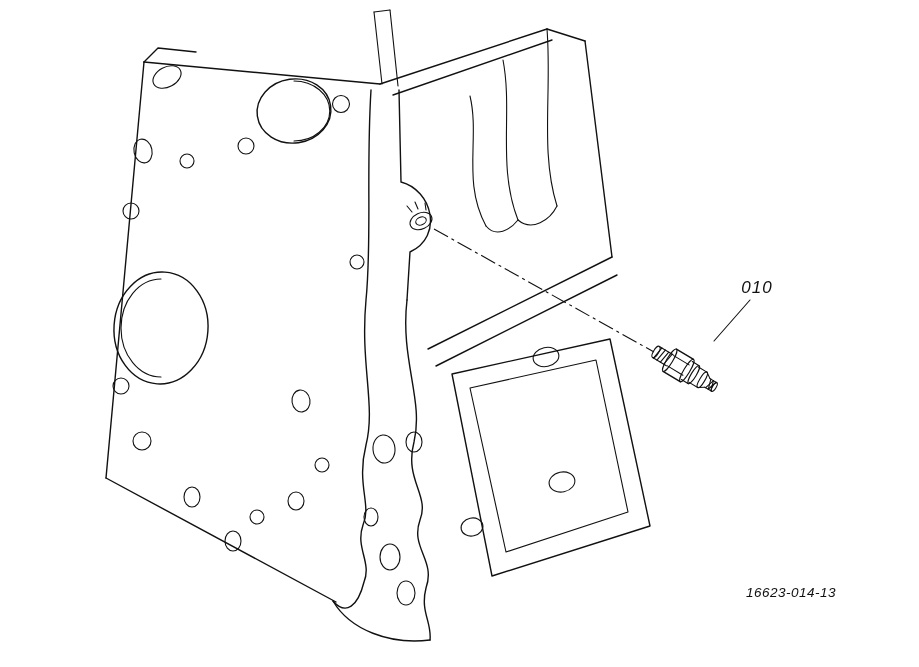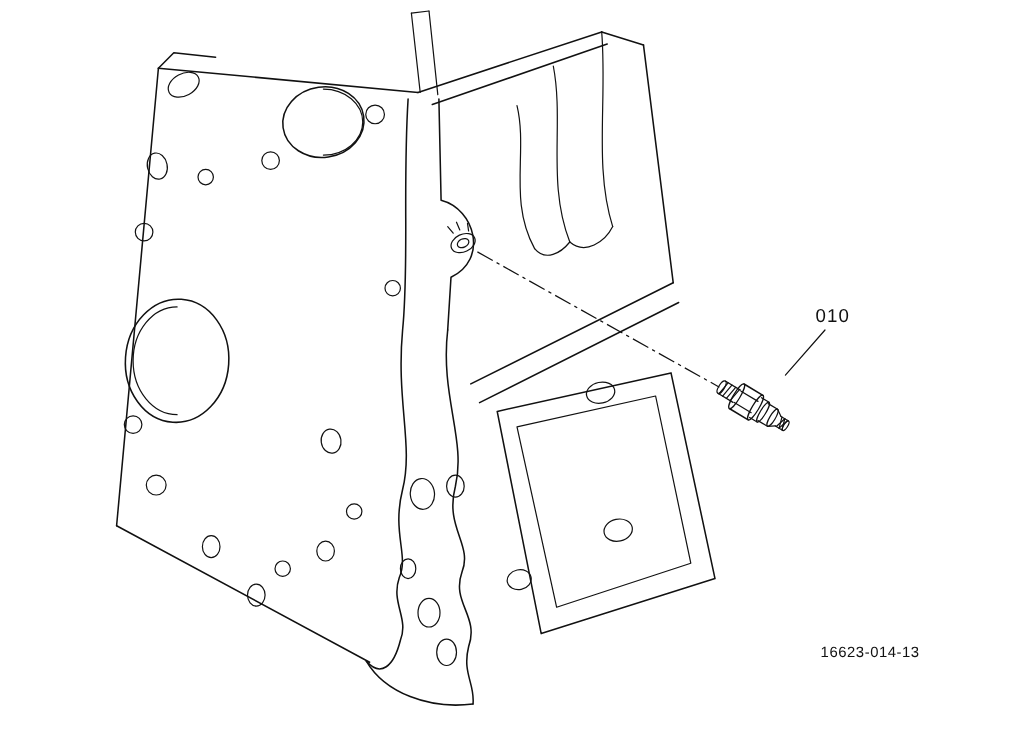--- a/index.html
+++ b/index.html
@@ -2,20 +2,21 @@
 <html><head>
 <meta charset="utf-8">
 <style>
   html,body{margin:0;padding:0;background:#ffffff;}
   .stage{
     position:relative;
     width:919px;height:667px;
     background:#ffffff;
     font-family:"Liberation Sans", sans-serif;
     overflow:hidden;
+    font-style:italic;
   }
   svg{display:block;}
   .ink-line{stroke:#111111;fill:none;stroke-width:1.4;stroke-linecap:round;stroke-linejoin:round;}
   .ink-thin{stroke:#111111;fill:none;stroke-width:1.1;stroke-linecap:round;stroke-linejoin:round;}
   .centerline{stroke:#111111;fill:none;stroke-width:1.1;stroke-dasharray:16 4 3 4;}
   .label{fill:#111111;font-family:"Liberation Sans", sans-serif;}
   .callout-text{font-size:17px;letter-spacing:1px;}
   .docnum-text{font-size:13.5px;letter-spacing:0.5px;}
 </style>
 </head>

